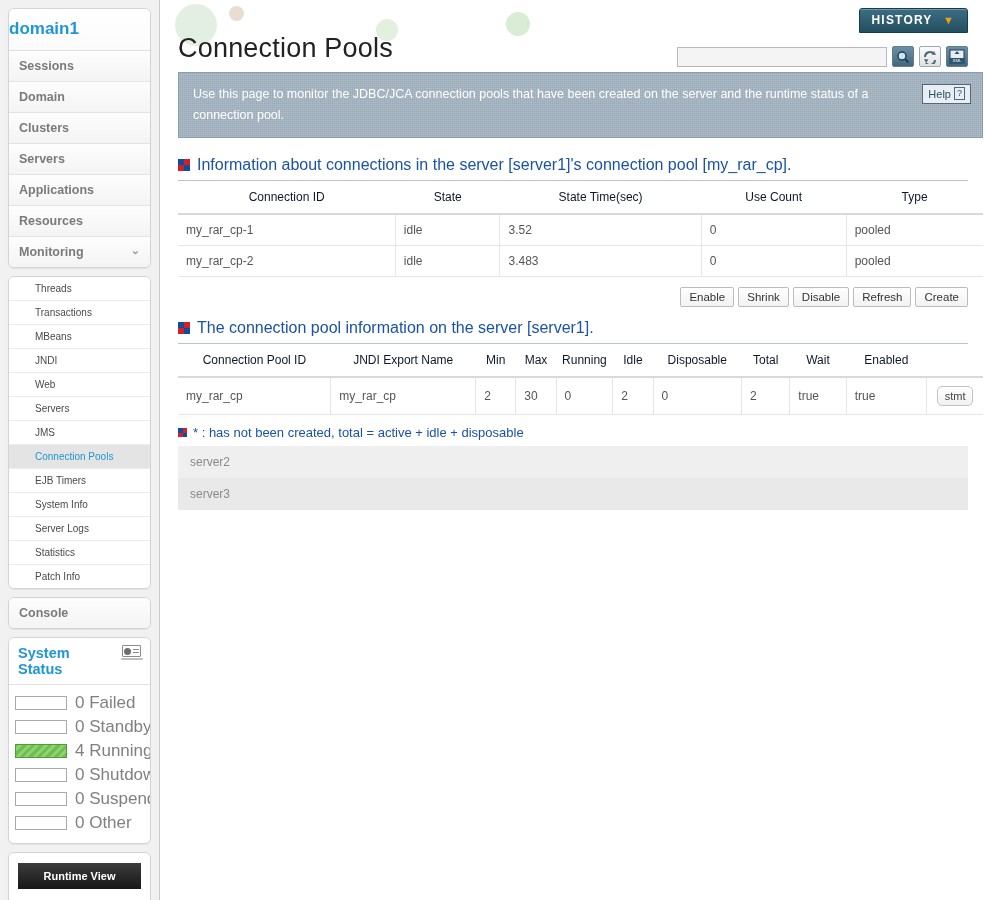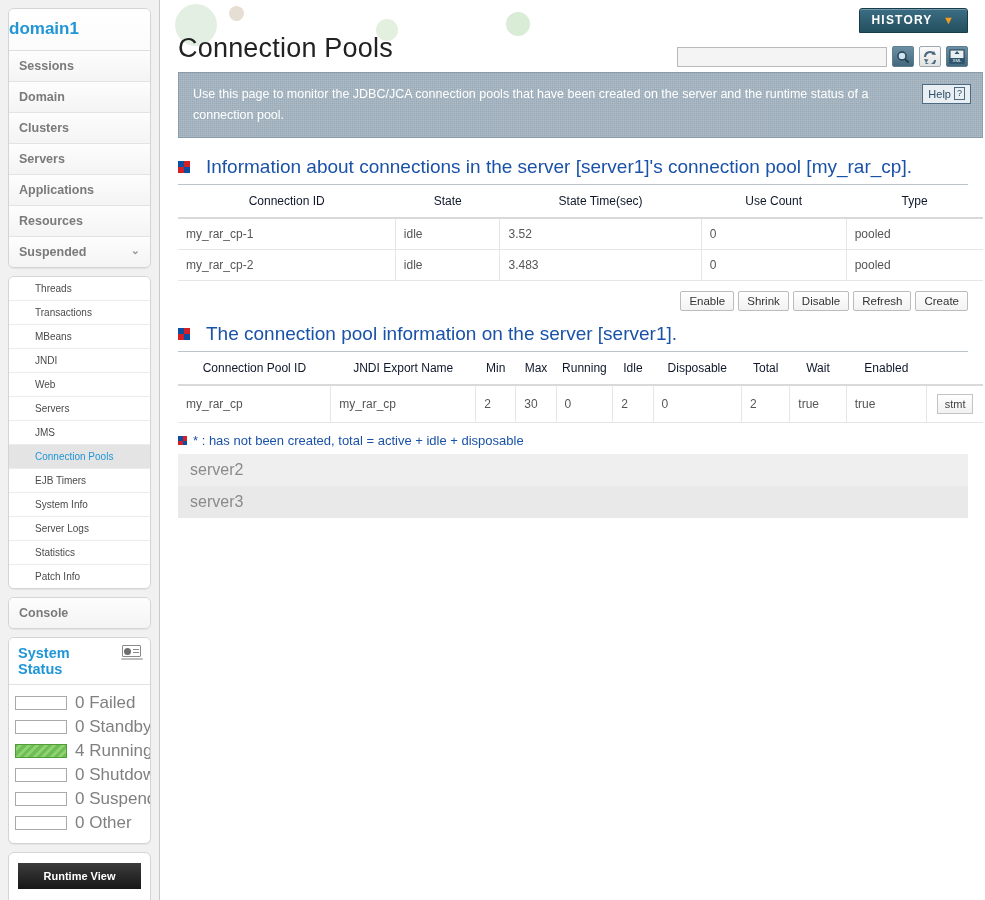--- a/index.html
+++ b/index.html
@@ -176,31 +176,31 @@
     color:#2c4f68; font-size:11px; padding:2px 5px 3px 5px;
     display:flex; align-items:center; gap:3px; cursor:pointer;
   }
   #help-btn .q {
     border:1px solid #4e6a80; font-size:9px; line-height:9px; padding:1px 2px;
     display:inline-block;
   }
 
   .server-row {
     margin: 0 17px; height: 32px; line-height: 32px;
-    padding-left: 12px; font-size: 16px; color:#8a8a8a;
+    padding-left: 12px; font-size: 12px; color:#8a8a8a;
   }
   .server-row.sh1 { background:#efefef; }
   .server-row.sh2 { background:#d9d9d9; }
   .server-row.sh3 { background:#e9e9e9; }
 
   .section-head {
     margin: 0 17px; padding: 6px 0 6px 0;
-    display:flex; align-items:center; gap:16px;
+    display:flex; align-items:center; gap:7px;
     border-bottom: 1px solid #b9c4cc;
-    color:#1a52a8; font-size:19px;
+    color:#1a52a8; font-size:16px;
   }
   .sq-icon { width:12px; height:12px; position:relative; flex:none; display:inline-block; }
   .sq-icon .a { position:absolute; left:0; top:0; width:6px; height:6px; background:#0b4ea2; }
   .sq-icon .b { position:absolute; left:6px; top:0; width:6px; height:6px; background:#d32026; }
   .sq-icon .c { position:absolute; left:0; top:6px; width:6px; height:6px; background:#d32026; }
   .sq-icon .d { position:absolute; left:6px; top:6px; width:6px; height:6px; background:#0b4ea2; }
 
   table.grid { border-collapse: collapse; margin: 0 17px; width: 805px; }
   table.grid th {
     font-size: 12px; color:#0f172a; font-weight:normal;
@@ -218,21 +218,21 @@
 
   .btn-row { margin: 10px 17px 6px 17px; display:flex; justify-content:flex-end; gap:4px; }
   .sm-btn {
     border:1px solid #bcbcbc; background:linear-gradient(#ffffff,#f2f2f2);
     color:#333; font-size:11.5px; padding:3px 8px; cursor:pointer;
     font-family:"Liberation Sans", sans-serif; border-radius:2px;
   }
   .cell-btn {
     border:1px solid #c3c3c3; background:linear-gradient(#ffffff,#f1f1f1);
     color:#444; font-size:11px; padding:3px 7px; cursor:pointer;
-    font-family:"Liberation Sans", sans-serif; border-radius:0;
+    font-family:"Liberation Sans", sans-serif; border-radius:5px;
   }
   #footnote {
     margin: 10px 17px 6px 17px; display:flex; align-items:center; gap:6px;
     color:#1a52a8; font-size:13px;
   }
   .sq-icon.small { width:9px; height:9px; }
   .sq-icon.small .a { width:4.5px; height:4.5px; left:0; top:0; }
   .sq-icon.small .b { width:4.5px; height:4.5px; left:4.5px; top:0; }
   .sq-icon.small .c { width:4.5px; height:4.5px; left:0; top:4.5px; }
   .sq-icon.small .d { width:4.5px; height:4.5px; left:4.5px; top:4.5px; }
@@ -246,21 +246,21 @@
 
     <div class="panel">
       <div id="domain-title">domain1</div>
       <div id="nav-list">
           <div class="nav-item"><span>Sessions</span></div>
           <div class="nav-item"><span>Domain</span></div>
           <div class="nav-item"><span>Clusters</span></div>
           <div class="nav-item"><span>Servers</span></div>
           <div class="nav-item"><span>Applications</span></div>
           <div class="nav-item"><span>Resources</span></div>
-          <div class="nav-item"><span>Suspended</span><span class="chev">⌄</span></div>
+          <div class="nav-item"><span>Monitoring</span><span class="chev">⌄</span></div>
         </div>
     </div>
 
     <div class="panel">
       <div id="sub-list" class="subnav">
           <div class="sub-item">Threads</div>
           <div class="sub-item">Transactions</div>
           <div class="sub-item">MBeans</div>
           <div class="sub-item">JNDI</div>
           <div class="sub-item">Web</div>

